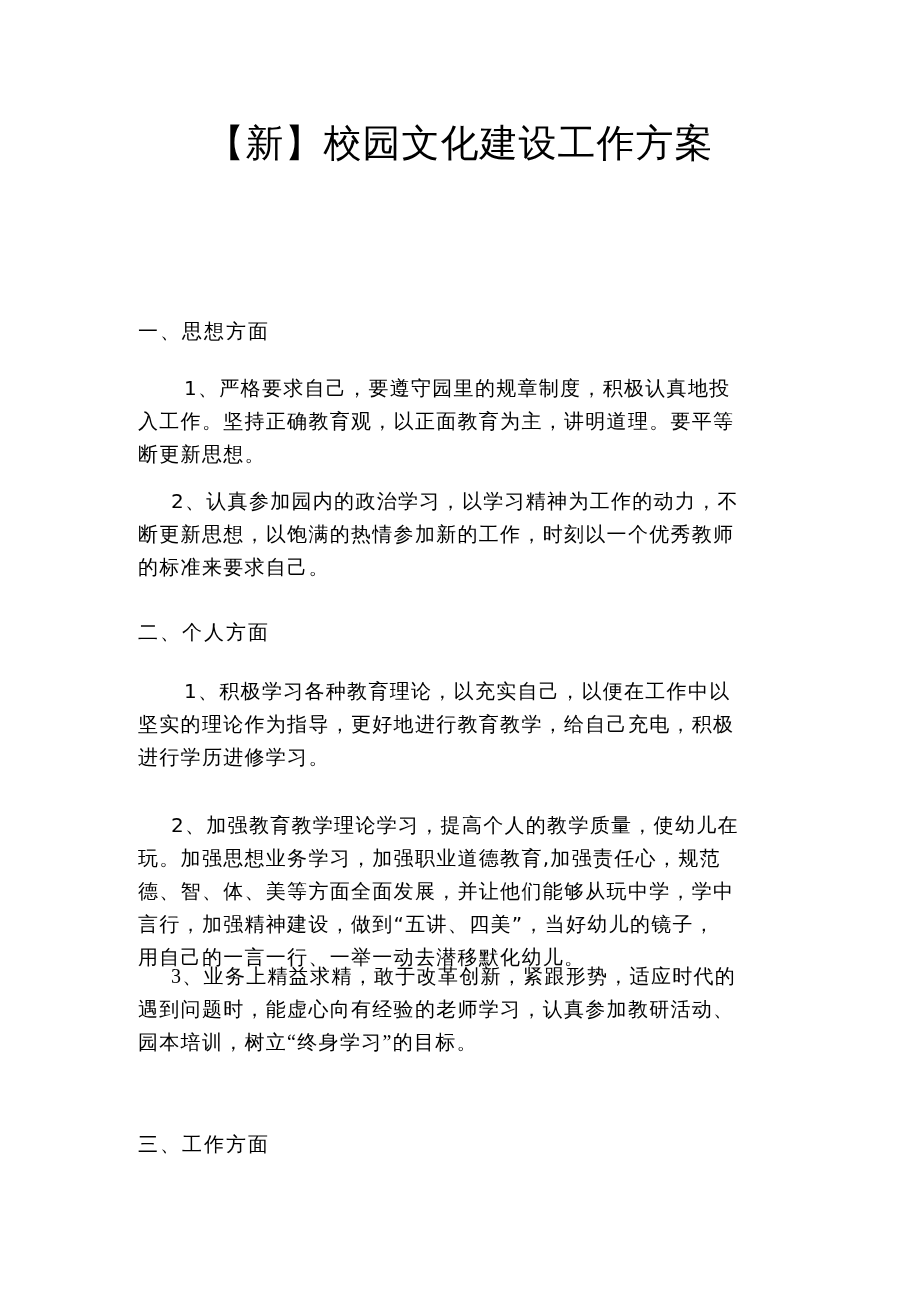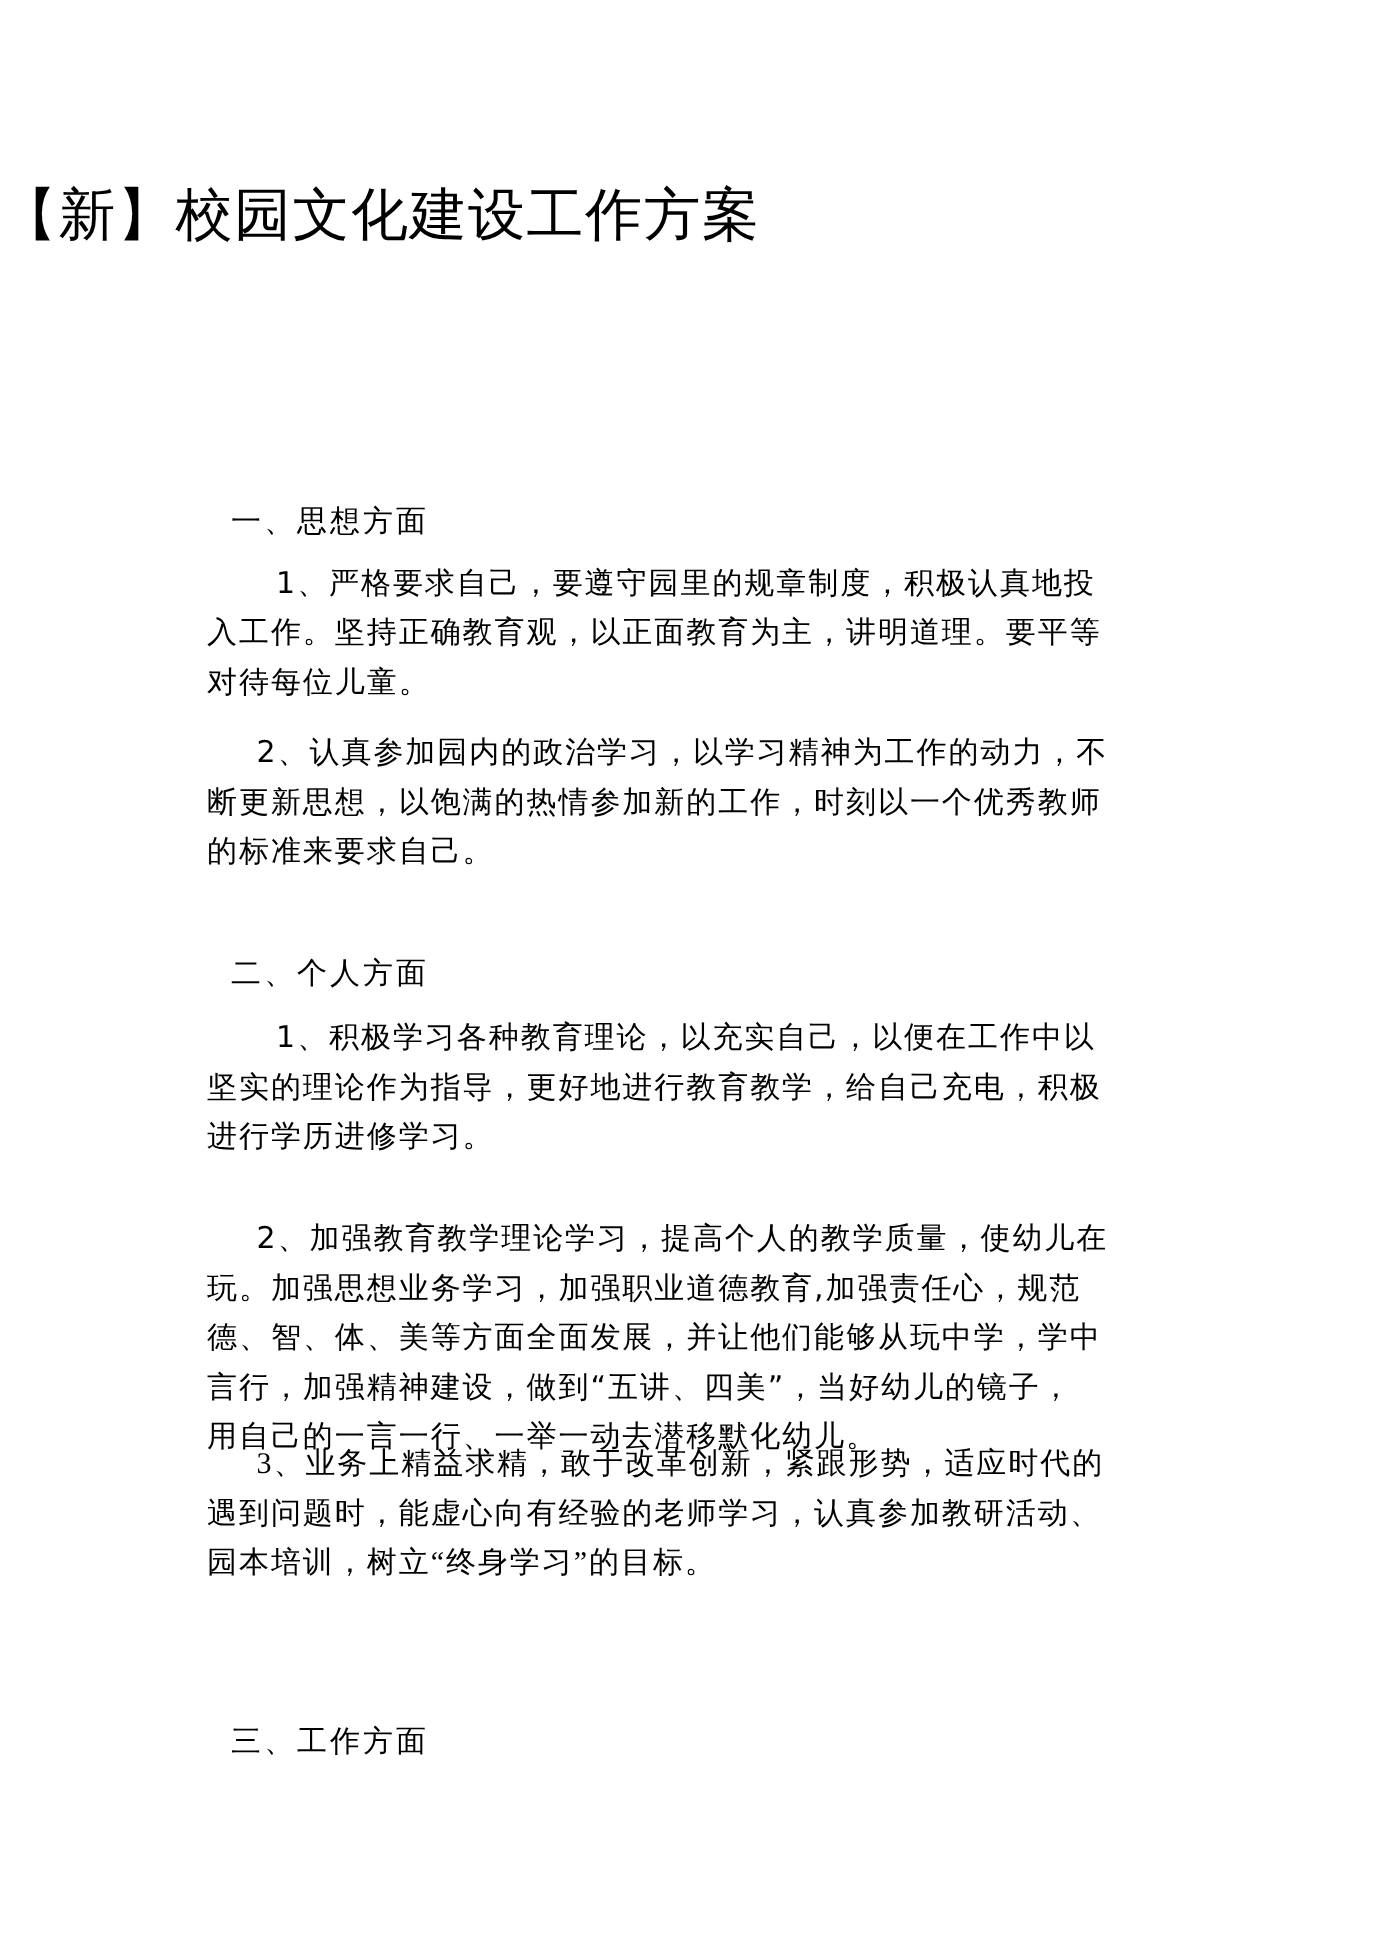--- a/index.html
+++ b/index.html
@@ -13,33 +13,34 @@
       position: relative;
       overflow: hidden;
       color: #000000;
       font-family: "DejaVu Sans", sans-serif;
     }
     .title {
       position: absolute;
       top: 118px;
       left: 0;
       width: 920px;
+      text-align: center;
       font-size: 38px;
       font-weight: normal;
       letter-spacing: 1px;
       line-height: 50px;
       margin: 0;
     }
     .section-heading {
       position: absolute;
       left: 138px;
       font-size: 20px;
       letter-spacing: 2px;
       line-height: 28px;
-      margin: 16px;
+      margin: 0;
       font-weight: normal;
     }
     .para {
       position: absolute;
       left: 138px;
       width: 660px;
       margin: 0;
       font-size: 20px;
       line-height: 33px;
       letter-spacing: 1.3px;
@@ -54,21 +55,21 @@
 </head>
 <body>
 
 <h1 class="title">【新】校园文化建设工作方案</h1>
 
 <h2 class="section-heading" style="top:317px;">一、思想方面</h2>
 
 <p class="para" style="top:372px;">
   <span class="line indent-wide">1、严格要求自己，要遵守园里的规章制度，积极认真地投</span>
   <span class="line">入工作。坚持正确教育观，以正面教育为主，讲明道理。要平等</span>
-  <span class="line">对待每位儿童。</span>
+  <span class="line">断更新思想。</span>
 </p>
 
 <p class="para" style="top:485px;">
   <span class="line indent">2、认真参加园内的政治学习，以学习精神为工作的动力，不</span>
   <span class="line">断更新思想，以饱满的热情参加新的工作，时刻以一个优秀教师</span>
   <span class="line">的标准来要求自己。</span>
 </p>
 
 <h2 class="section-heading" style="top:618px;text-align:center;">二、个人方面</h2>
 

